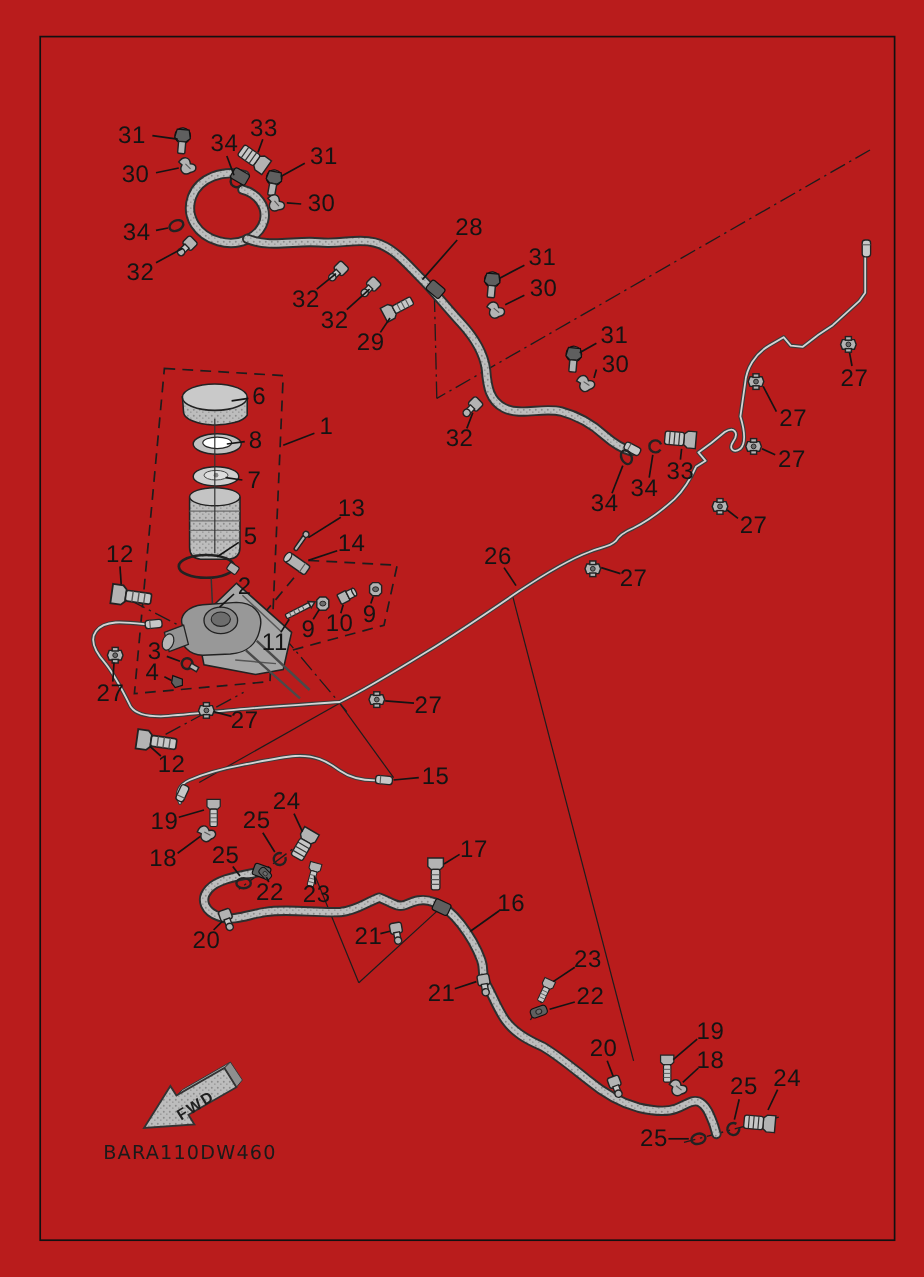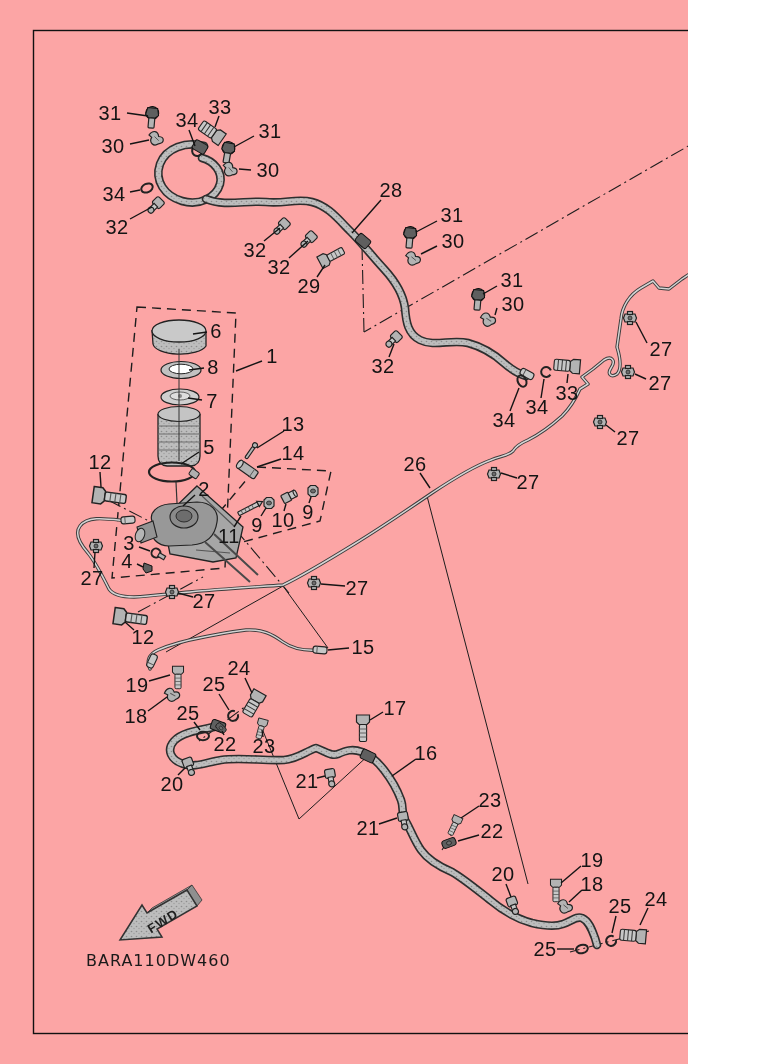--- a/index.html
+++ b/index.html
@@ -1,18 +1,18 @@
 <!DOCTYPE html>
 <html><head>
 <meta charset="utf-8">
 <title>Parts Diagram</title>
 <style>
   html,body{margin:0;padding:0;background:#ffffff;}
   body{font-family:"Liberation Sans",sans-serif;}
-  .stage{position:relative;width:688px;height:1064px;background:#fca5a5;overflow:hidden;}
+  .stage{position:relative;width:770px;height:1064px;background:#b91c1c;overflow:hidden;}
   svg{display:block;}
   .frame{fill:none;stroke:#111;stroke-width:1.4;}
   .hose-outer{fill:none;stroke:#2e2e2e;stroke-width:8.6;stroke-linecap:round;stroke-linejoin:round;}
   .hose-inner{fill:none;stroke:url(#speck);stroke-width:5.4;stroke-linecap:round;stroke-linejoin:round;}
   .pipe-outer{fill:none;stroke:#3c3c3c;stroke-width:3.4;stroke-linecap:round;stroke-linejoin:round;}
   .pipe-inner{fill:none;stroke:#d4d4d4;stroke-width:1.5;stroke-linecap:round;stroke-linejoin:round;}
   .guide-dashdot{stroke:#1d1d1d;stroke-width:1.1;fill:none;stroke-dasharray:14 4 2 4;}
   .guide-solid{stroke:#1d1d1d;stroke-width:1;fill:none;}
   .kit-box{fill:none;stroke:#1d1d1d;stroke-width:1.4;stroke-dasharray:9 6;}
   .leader{stroke:#141414;stroke-width:1.4;}

